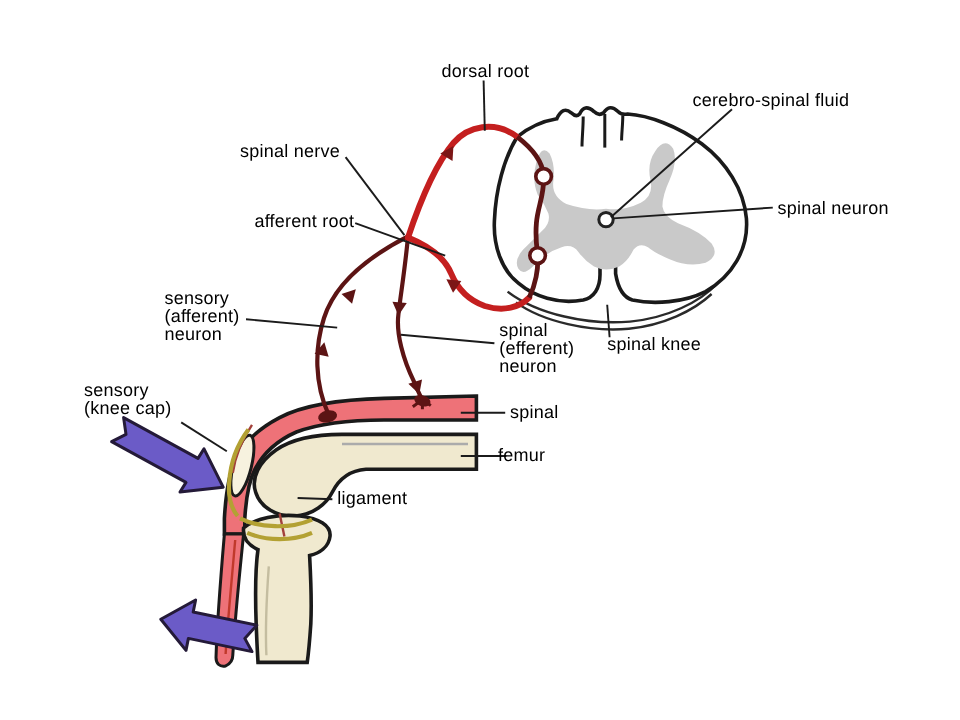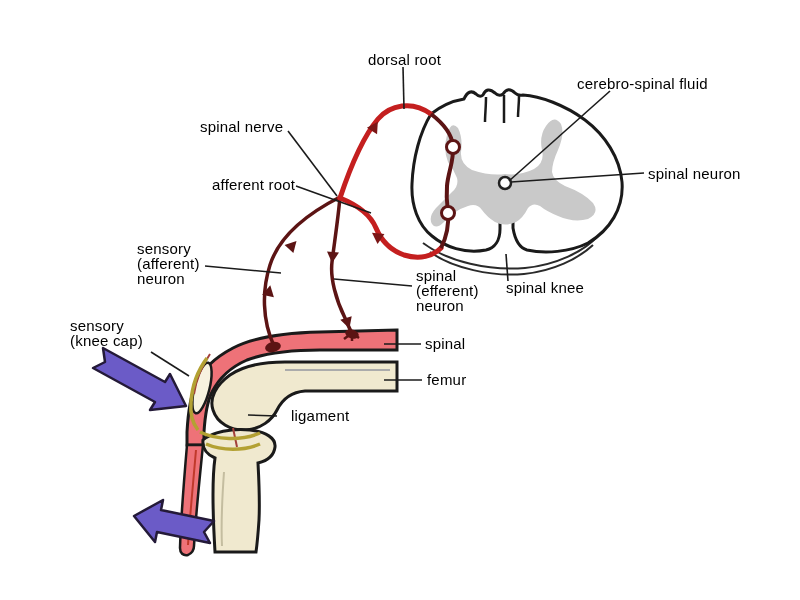--- a/index.html
+++ b/index.html
@@ -147,21 +147,21 @@
   </div>
 
   <div class="lbl" style="left:416px;top:268px">
     <div>spinal</div>
     <div>(efferent)</div>
     <div>neuron</div>
   </div>
 
   <div class="lbl" style="left:506px;top:280px">spinal knee</div>
   <div class="lbl" style="left:425px;top:336px">spinal</div>
-  <div class="lbl" style="left:427px;top:372px">femur</div>
-  <div class="lbl" style="left:291px;top:408px">ligament</div>
+  <div class="lbl" style="left:415px;top:372px">femur</div>
+  <div class="lbl" style="left:281px;top:408px">ligament</div>
 
   <div class="lbl" style="left:70px;top:318px">
     <div>sensory</div>
     <div>(knee cap)</div>
   </div>
 
 </div>
 
 </body></html>

